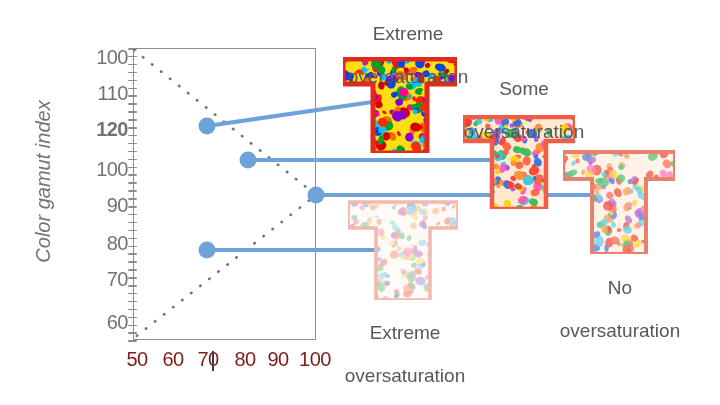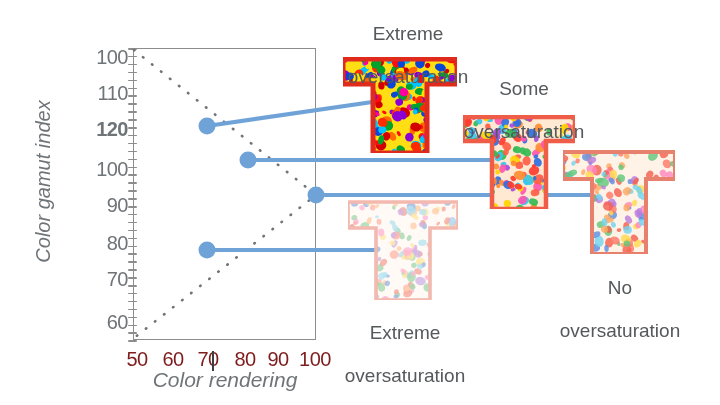--- a/index.html
+++ b/index.html
@@ -169,21 +169,20 @@
       <div class="xtick" style="left: 63px;">60</div>
       <div class="xtick" style="left: 98px;">70</div>
       <div class="xtick" style="left: 135px;">80</div>
       <div class="xtick" style="left: 168px;">90</div>
       <div class="xtick" style="left: 205px;">100</div>
     </div>
 
   <div class="caret" style="left:212px;top:351px;"></div>
 
   <div class="ytitle">Color gamut index</div>
-  <div class="xtitle">Color rendering</div>
 
   <svg class="tri">
     <polyline points="134,50 316,195 134,338" fill="none" stroke="#6f7478" stroke-width="2.6" stroke-linecap="round" stroke-dasharray="0.5 11"></polyline>
   </svg>
 
   <svg class="conn">
     <line x1="207" y1="126" x2="400" y2="98" stroke="#6fa3d8" stroke-width="4.2" stroke-linecap="round"></line>
     <line x1="248" y1="160" x2="520" y2="160" stroke="#6fa3d8" stroke-width="4.2" stroke-linecap="round"></line>
     <line x1="316" y1="195" x2="618" y2="195" stroke="#6fa3d8" stroke-width="4.2" stroke-linecap="round"></line>
     <line x1="207" y1="250" x2="400" y2="250" stroke="#6fa3d8" stroke-width="4.2" stroke-linecap="round"></line>

